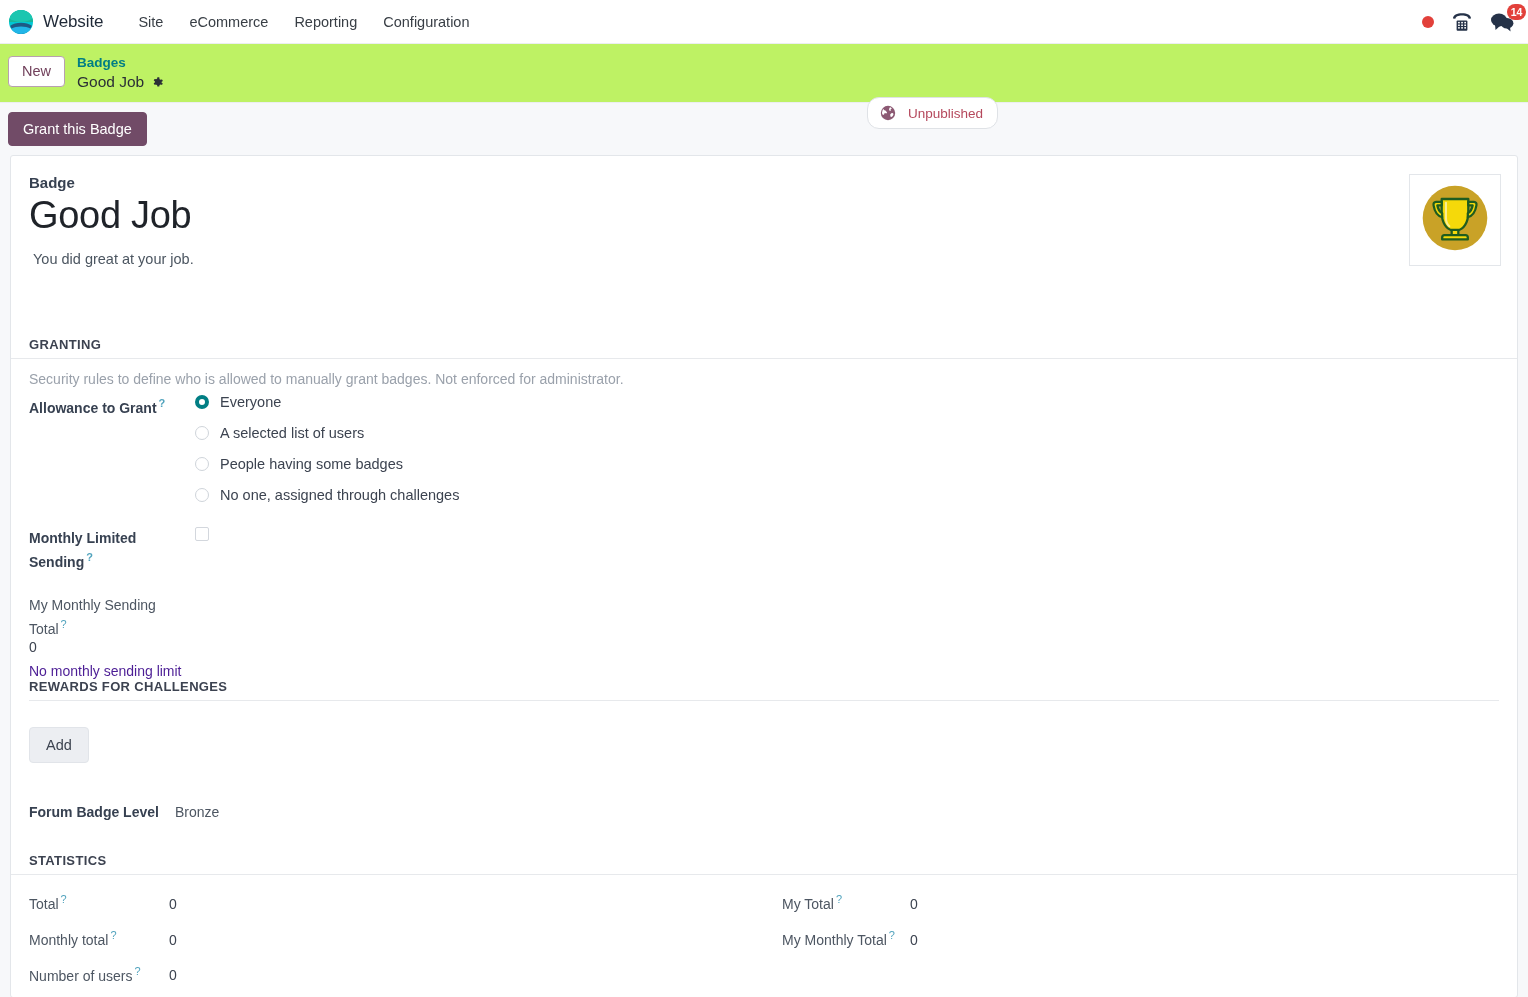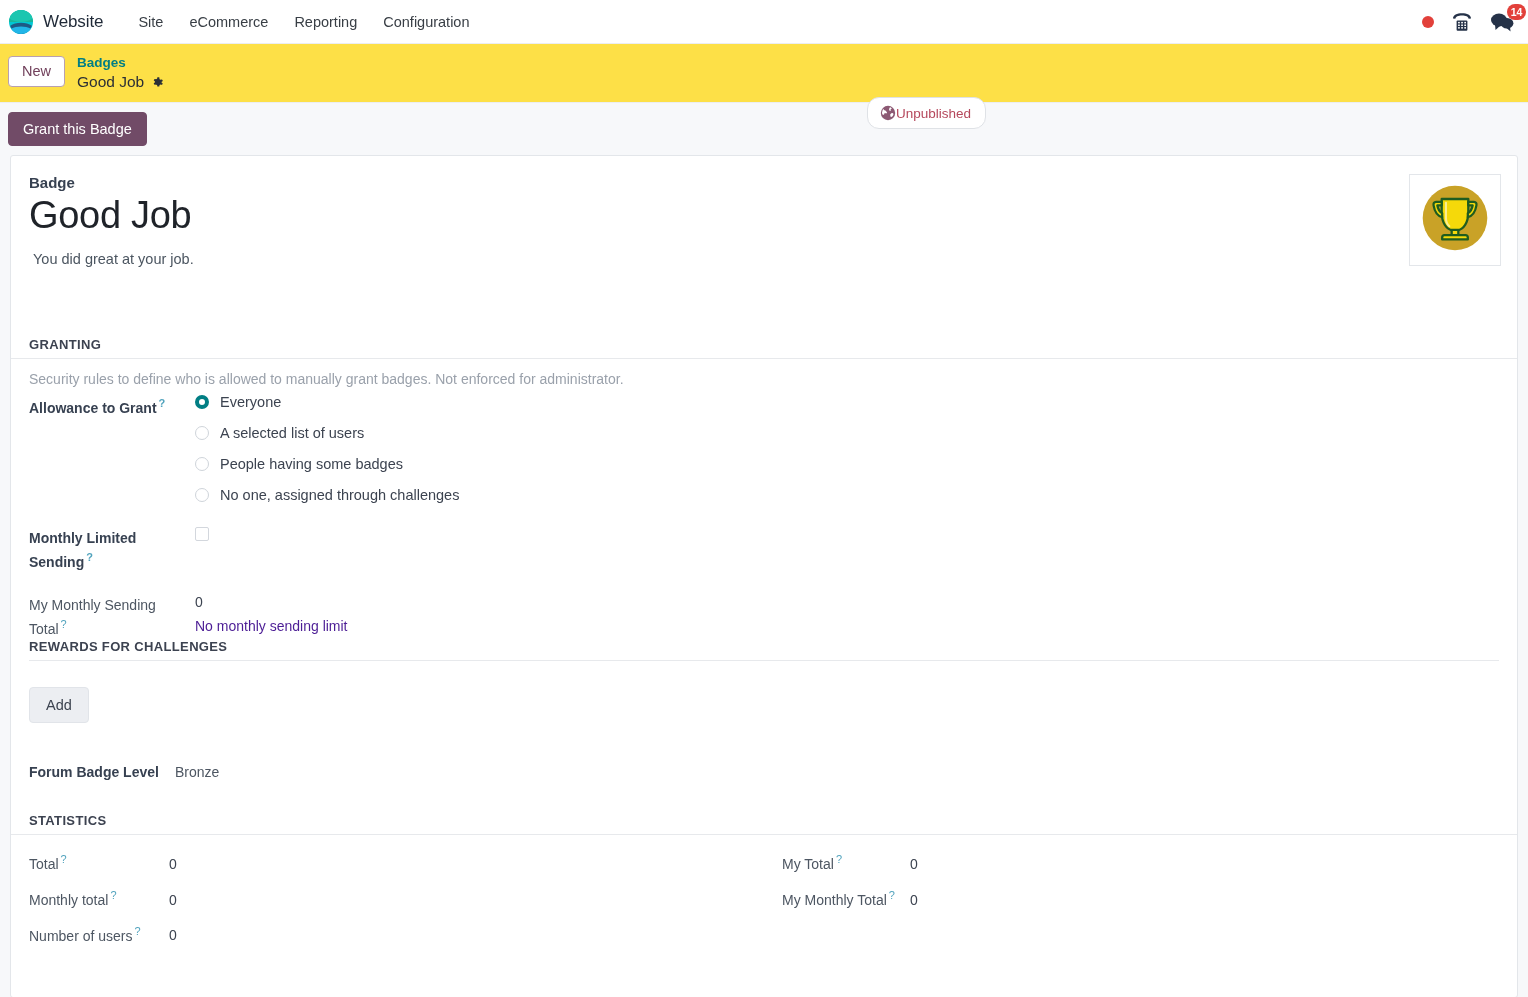--- a/index.html
+++ b/index.html
@@ -68,21 +68,21 @@
     border-radius: 9px;
     min-width: 19px;
     height: 16px;
     line-height: 16px;
     text-align: center;
     padding: 0 3px;
   }
 
   
   .control-panel {
-    background: #fde047;
+    background: #bef264;
     padding: 8px 14px 10px 8px;
     display: flex;
     align-items: flex-start;
     position: relative;
     min-height: 52px;
   }
   .btn-new {
     border: 1px solid #b8a0b0;
     background: #ffffff;
     color: #71405b;
@@ -118,21 +118,21 @@
   }
   .btn-unpublished {
     border: 1px solid #dfe2e6;
     background: #ffffff;
     border-radius: 12px;
     padding: 7px 14px 7px 12px;
     font-size: 13.5px;
     color: #b5485c;
     display: flex;
     align-items: center;
-    gap: 0;
+    gap: 12px;
     cursor: pointer;
   }
   .globe-icon { width: 16px; height: 16px; display: block; }
 
   
   .action-bar {
     background: #f7f8fa;
     padding: 9px 0 9px 8px;
     border-top: 1px solid #eceef1;
   }
@@ -265,21 +265,21 @@
   }
   .checkbox-mark {
     width: 14px; height: 14px;
     border: 1px solid #d3d7dd;
     background: #fff;
     border-radius: 2px;
     display: block;
     cursor: pointer;
   }
 
-  .row-gap-1 { margin-top: 21px; }
+  .row-gap-1 { margin-top: 21px; flex-direction: column; }
   .row-gap-2 { margin-top: 24px; }
 
   .muted-sub {
     font-size: 14px;
     color: #4c1d95;
     margin-top: 8px;
   }
 
   .btn-add {
     background: #eceef2;

